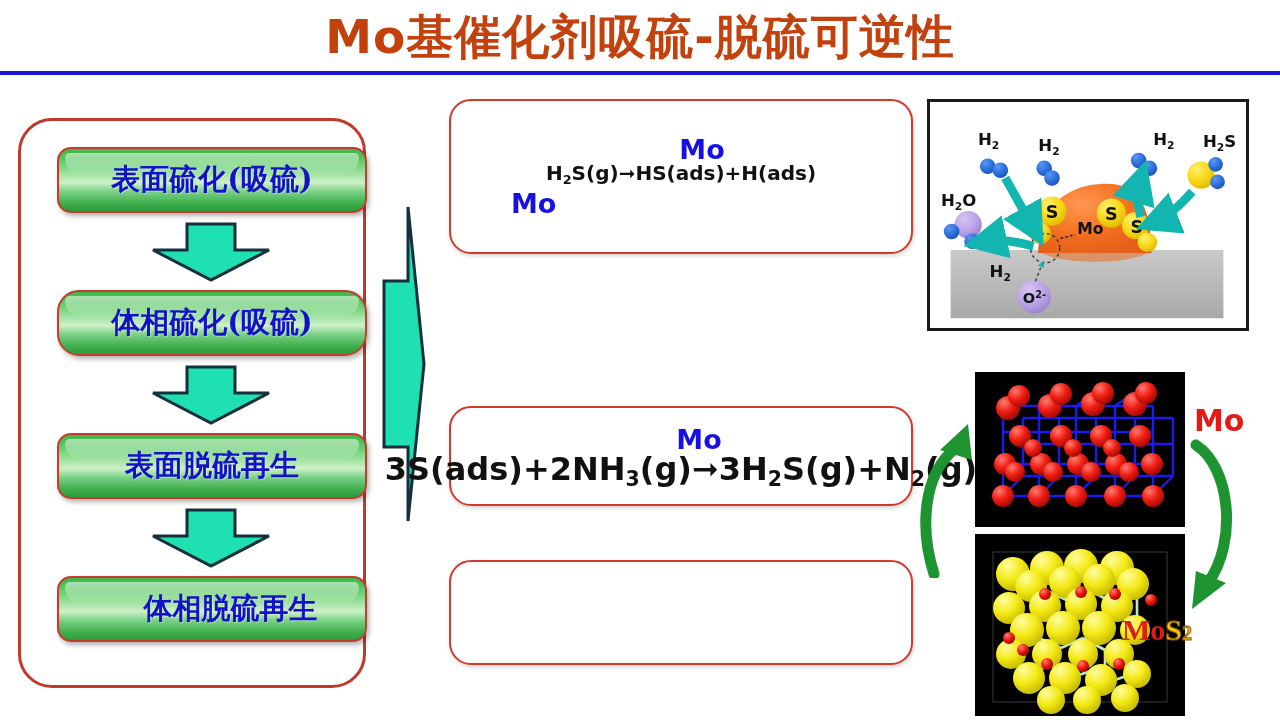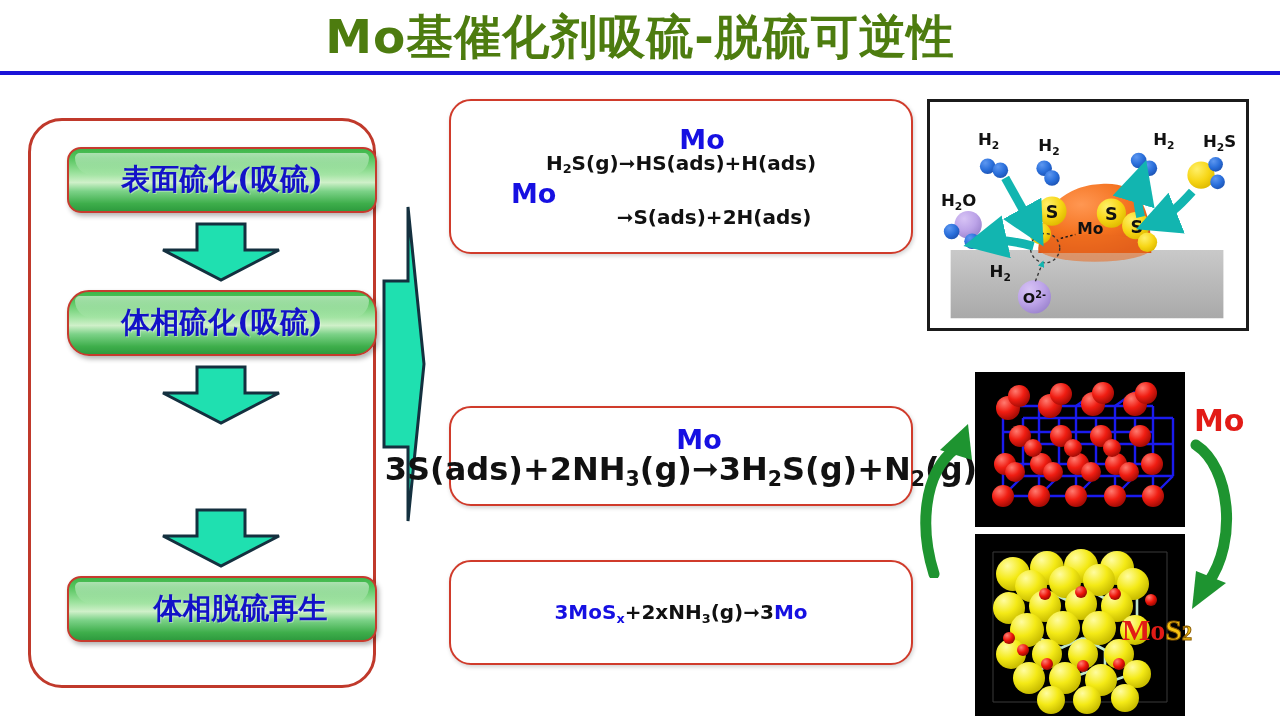--- a/index.html
+++ b/index.html
@@ -9,33 +9,33 @@
     font-family: "Liberation Sans", "DejaVu Sans", sans-serif;
     overflow: hidden;
   }
   #slide { position: relative; width: 1280px; height: 720px; background:#fff; }
 
   
   #title {
     position: absolute; top: 6px; left: 0; width: 1280px;
     text-align: center;
     font-size: 47px; font-weight: bold;
-    color: #4d7c0f;
+    color: #c2410c;
     letter-spacing: 1px;
     white-space: nowrap;
     font-family: "DejaVu Sans", "Liberation Sans", sans-serif;
   }
   #title-rule {
     position: absolute; top: 71px; left: 0; width: 1280px; height: 4px;
     background: #1A13D8;
   }
 
   
   #flow-outer {
-    position: absolute; left: 28px; top: 118px;
+    position: absolute; left: 18px; top: 118px;
     width: 348px; height: 570px;
     border: 3px solid #C0392B;
     border-radius: 34px;
     background: #fff;
   }
   .flow-box {
     position: absolute; left: 36px; width: 310px; height: 66px;
     border: 2px solid #C63B2E;
     border-radius: 14px;
     background: linear-gradient(to bottom,
@@ -167,20 +167,23 @@
     <div class="flow-box b2">
       <span class="flow-label">体相硫化(吸硫)</span>
     </div>
 
     <div class="down-arrow a2">
       <svg viewBox="0 0 124 60" preserveAspectRatio="none">
         <polygon points="38,2 86,2 86,28 120,28 62,58 4,28 38,28" fill="#1FE0B0" stroke="#14303F" stroke-width="3"></polygon>
       </svg>
     </div>
 
+    <div class="flow-box b3">
+      <span class="flow-label">表面脱硫再生</span>
+    </div>
 
     <div class="down-arrow a3">
       <svg viewBox="0 0 124 60" preserveAspectRatio="none">
         <polygon points="38,2 86,2 86,28 120,28 62,58 4,28 38,28" fill="#1FE0B0" stroke="#14303F" stroke-width="3"></polygon>
       </svg>
     </div>
 
     <div class="flow-box b4">
       <span class="flow-label">体相脱硫再生</span>
     </div>
@@ -195,39 +198,33 @@
   <div class="eq-box" id="eq1">
     <div class="cat-row cat-r1">
       <span class="eq-cat">Mo</span>
     </div>
     <div class="eq-line">
       H<sub>2</sub>S(g)<span class="arrow-g">➞</span>HS(ads)+H(ads)
     </div>
     <div class="cat-row cat-r2" style="margin-top:6px;">
       <span class="eq-cat">Mo</span>
     </div>
-    <div class="eq-line indent-row">
-      <span class="arrow-g">➞</span>S(ads)+2H(ads)
-    </div>
   </div>
 
 
   <div class="eq-box" id="eq3">
     <div class="cat-row cat-r3">
       <span class="eq-cat">Mo</span>
     </div>
     <div class="eq-line small">
       3S(ads)+2NH<sub>3</sub>(g)<span class="arrow-g">➞</span>3H<sub>2</sub>S(g)+N<sub>2</sub>(g)
     </div>
   </div>
 
   <div class="eq-box" id="eq4">
-    <div class="eq-line">
-      <span class="blue">3MoS<sub>x</sub></span>+2xNH<sub>3</sub>(g)<span class="arrow-g">➞</span>3<span class="blue">Mo</span>
-    </div>
   </div>
 
   <div id="schematic">
     <svg viewBox="0 0 322 232">
       <defs>
         <radialGradient id="gMo" cx="38%" cy="30%" r="78%">
           <stop offset="0%" stop-color="#FF9752"></stop>
           <stop offset="55%" stop-color="#F4721F"></stop>
           <stop offset="100%" stop-color="#D9541A"></stop>
         </radialGradient>

